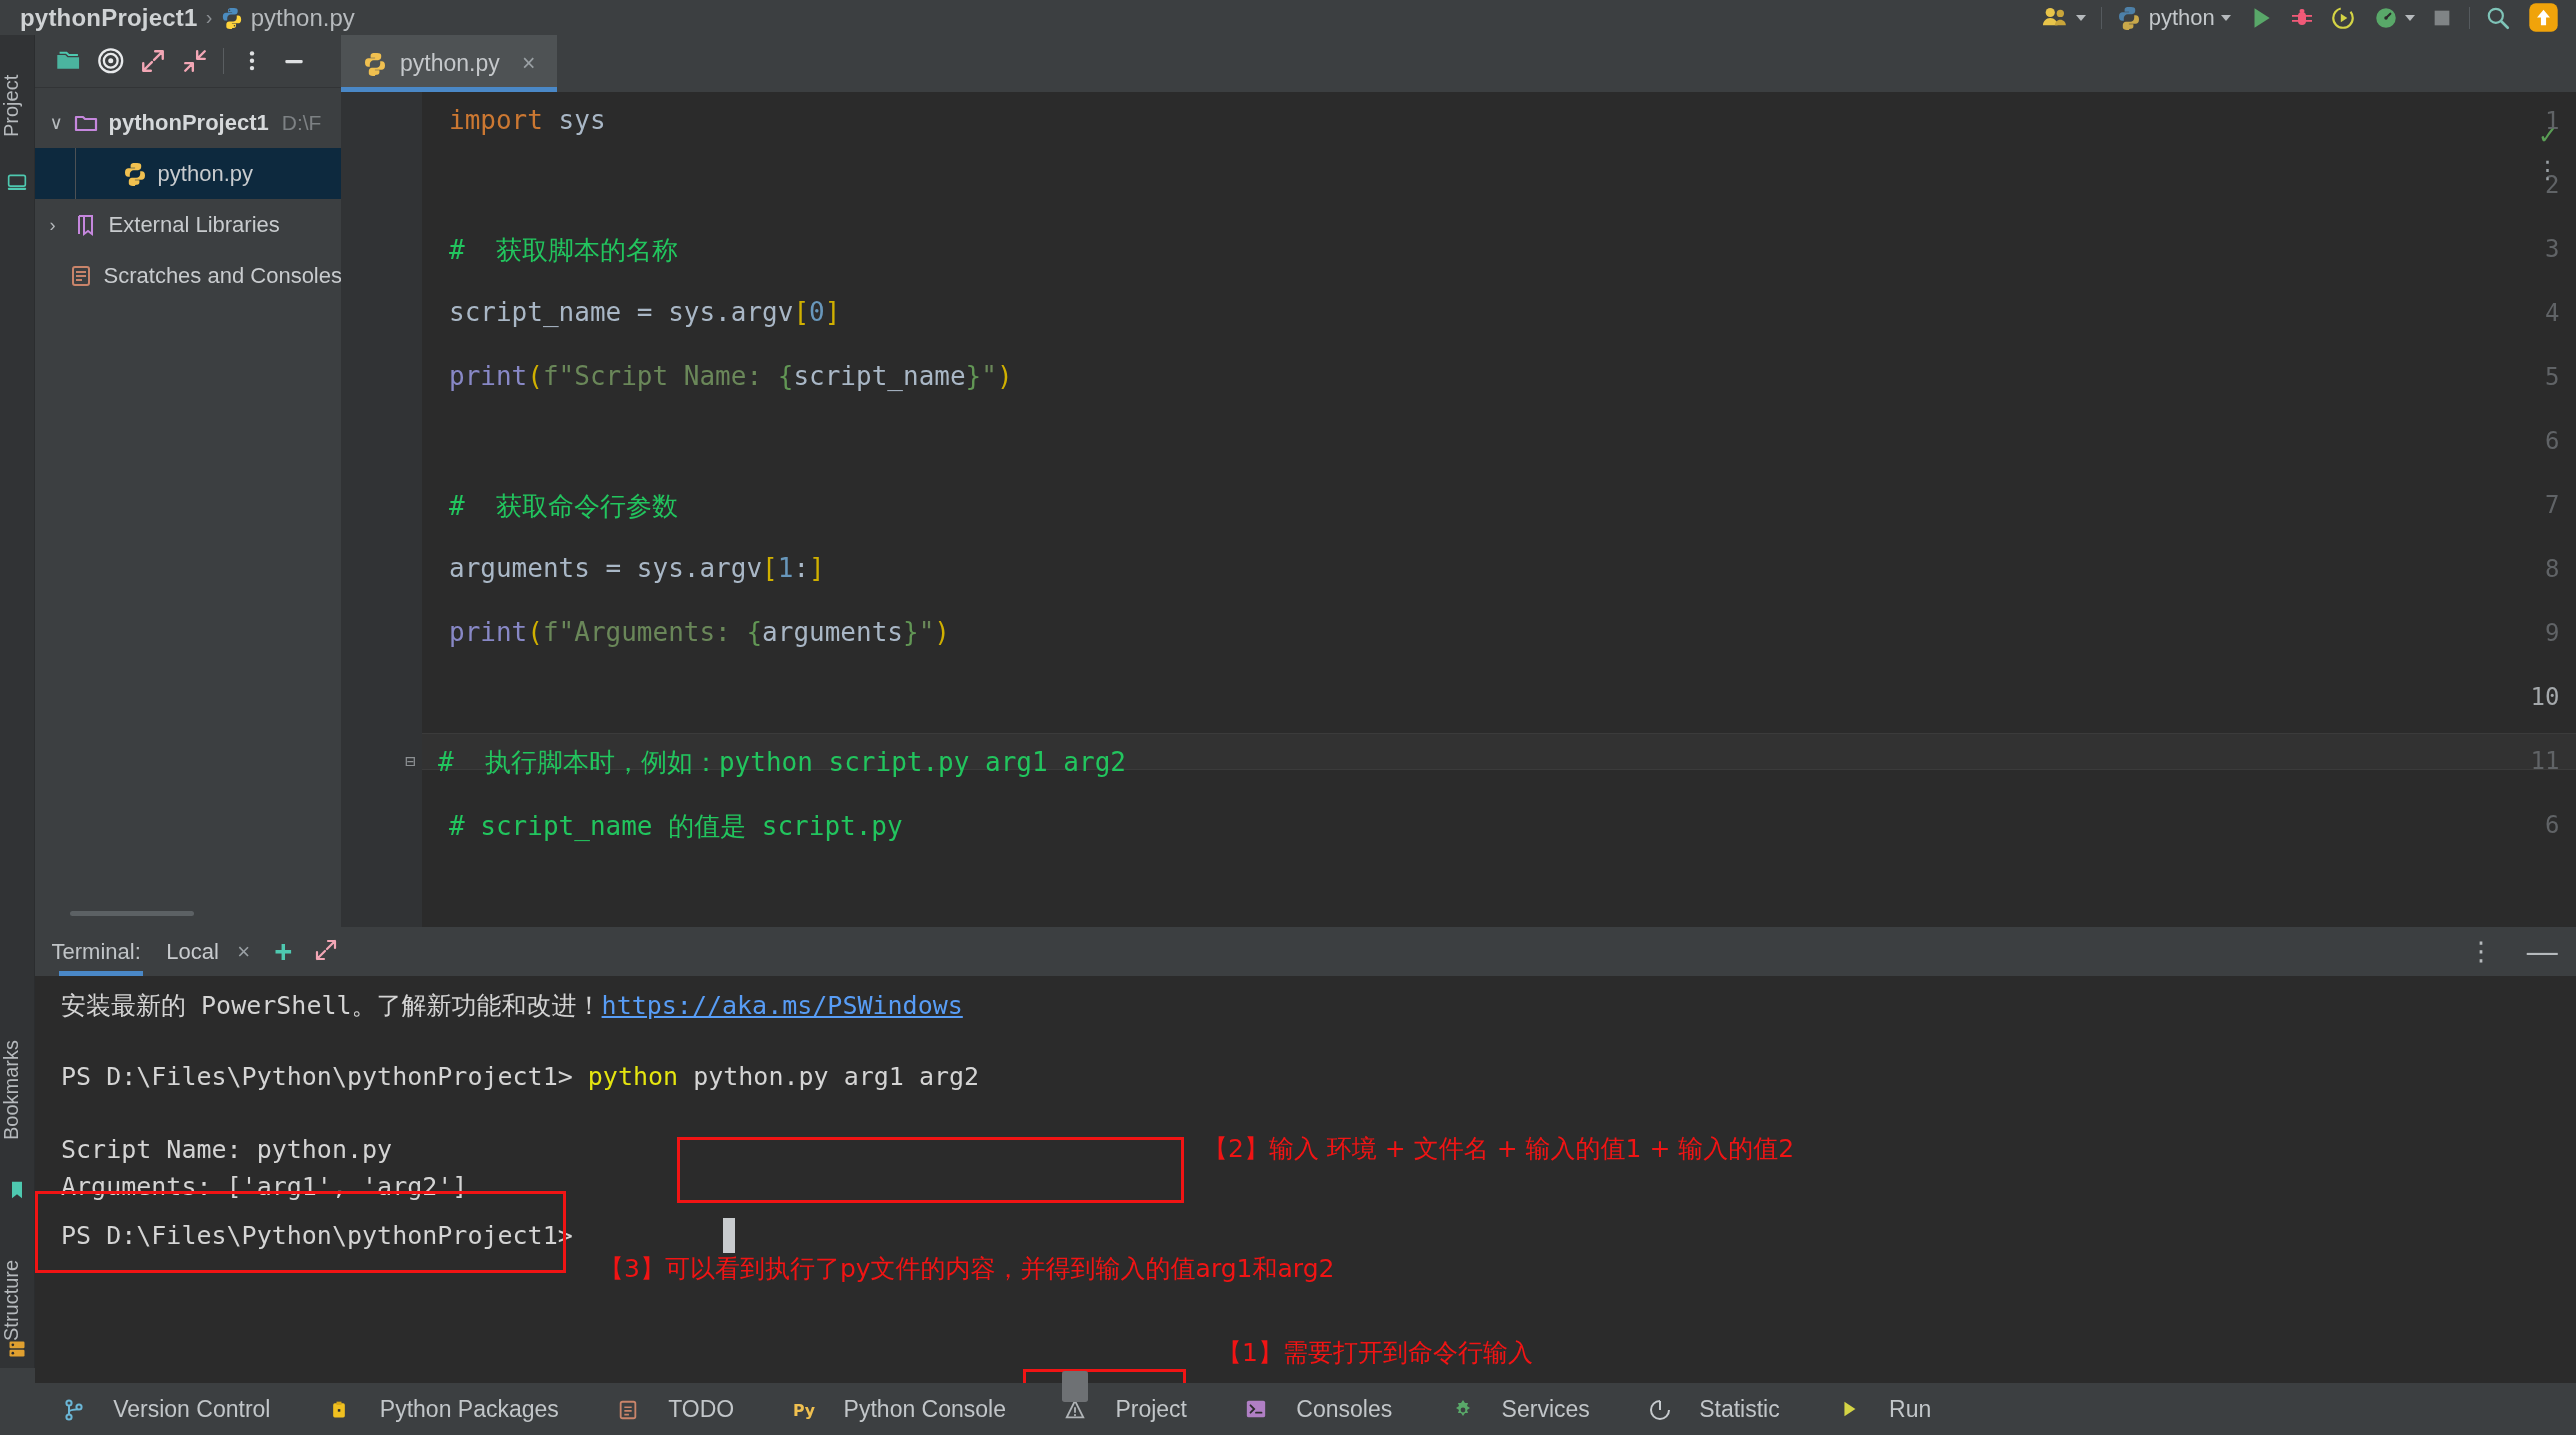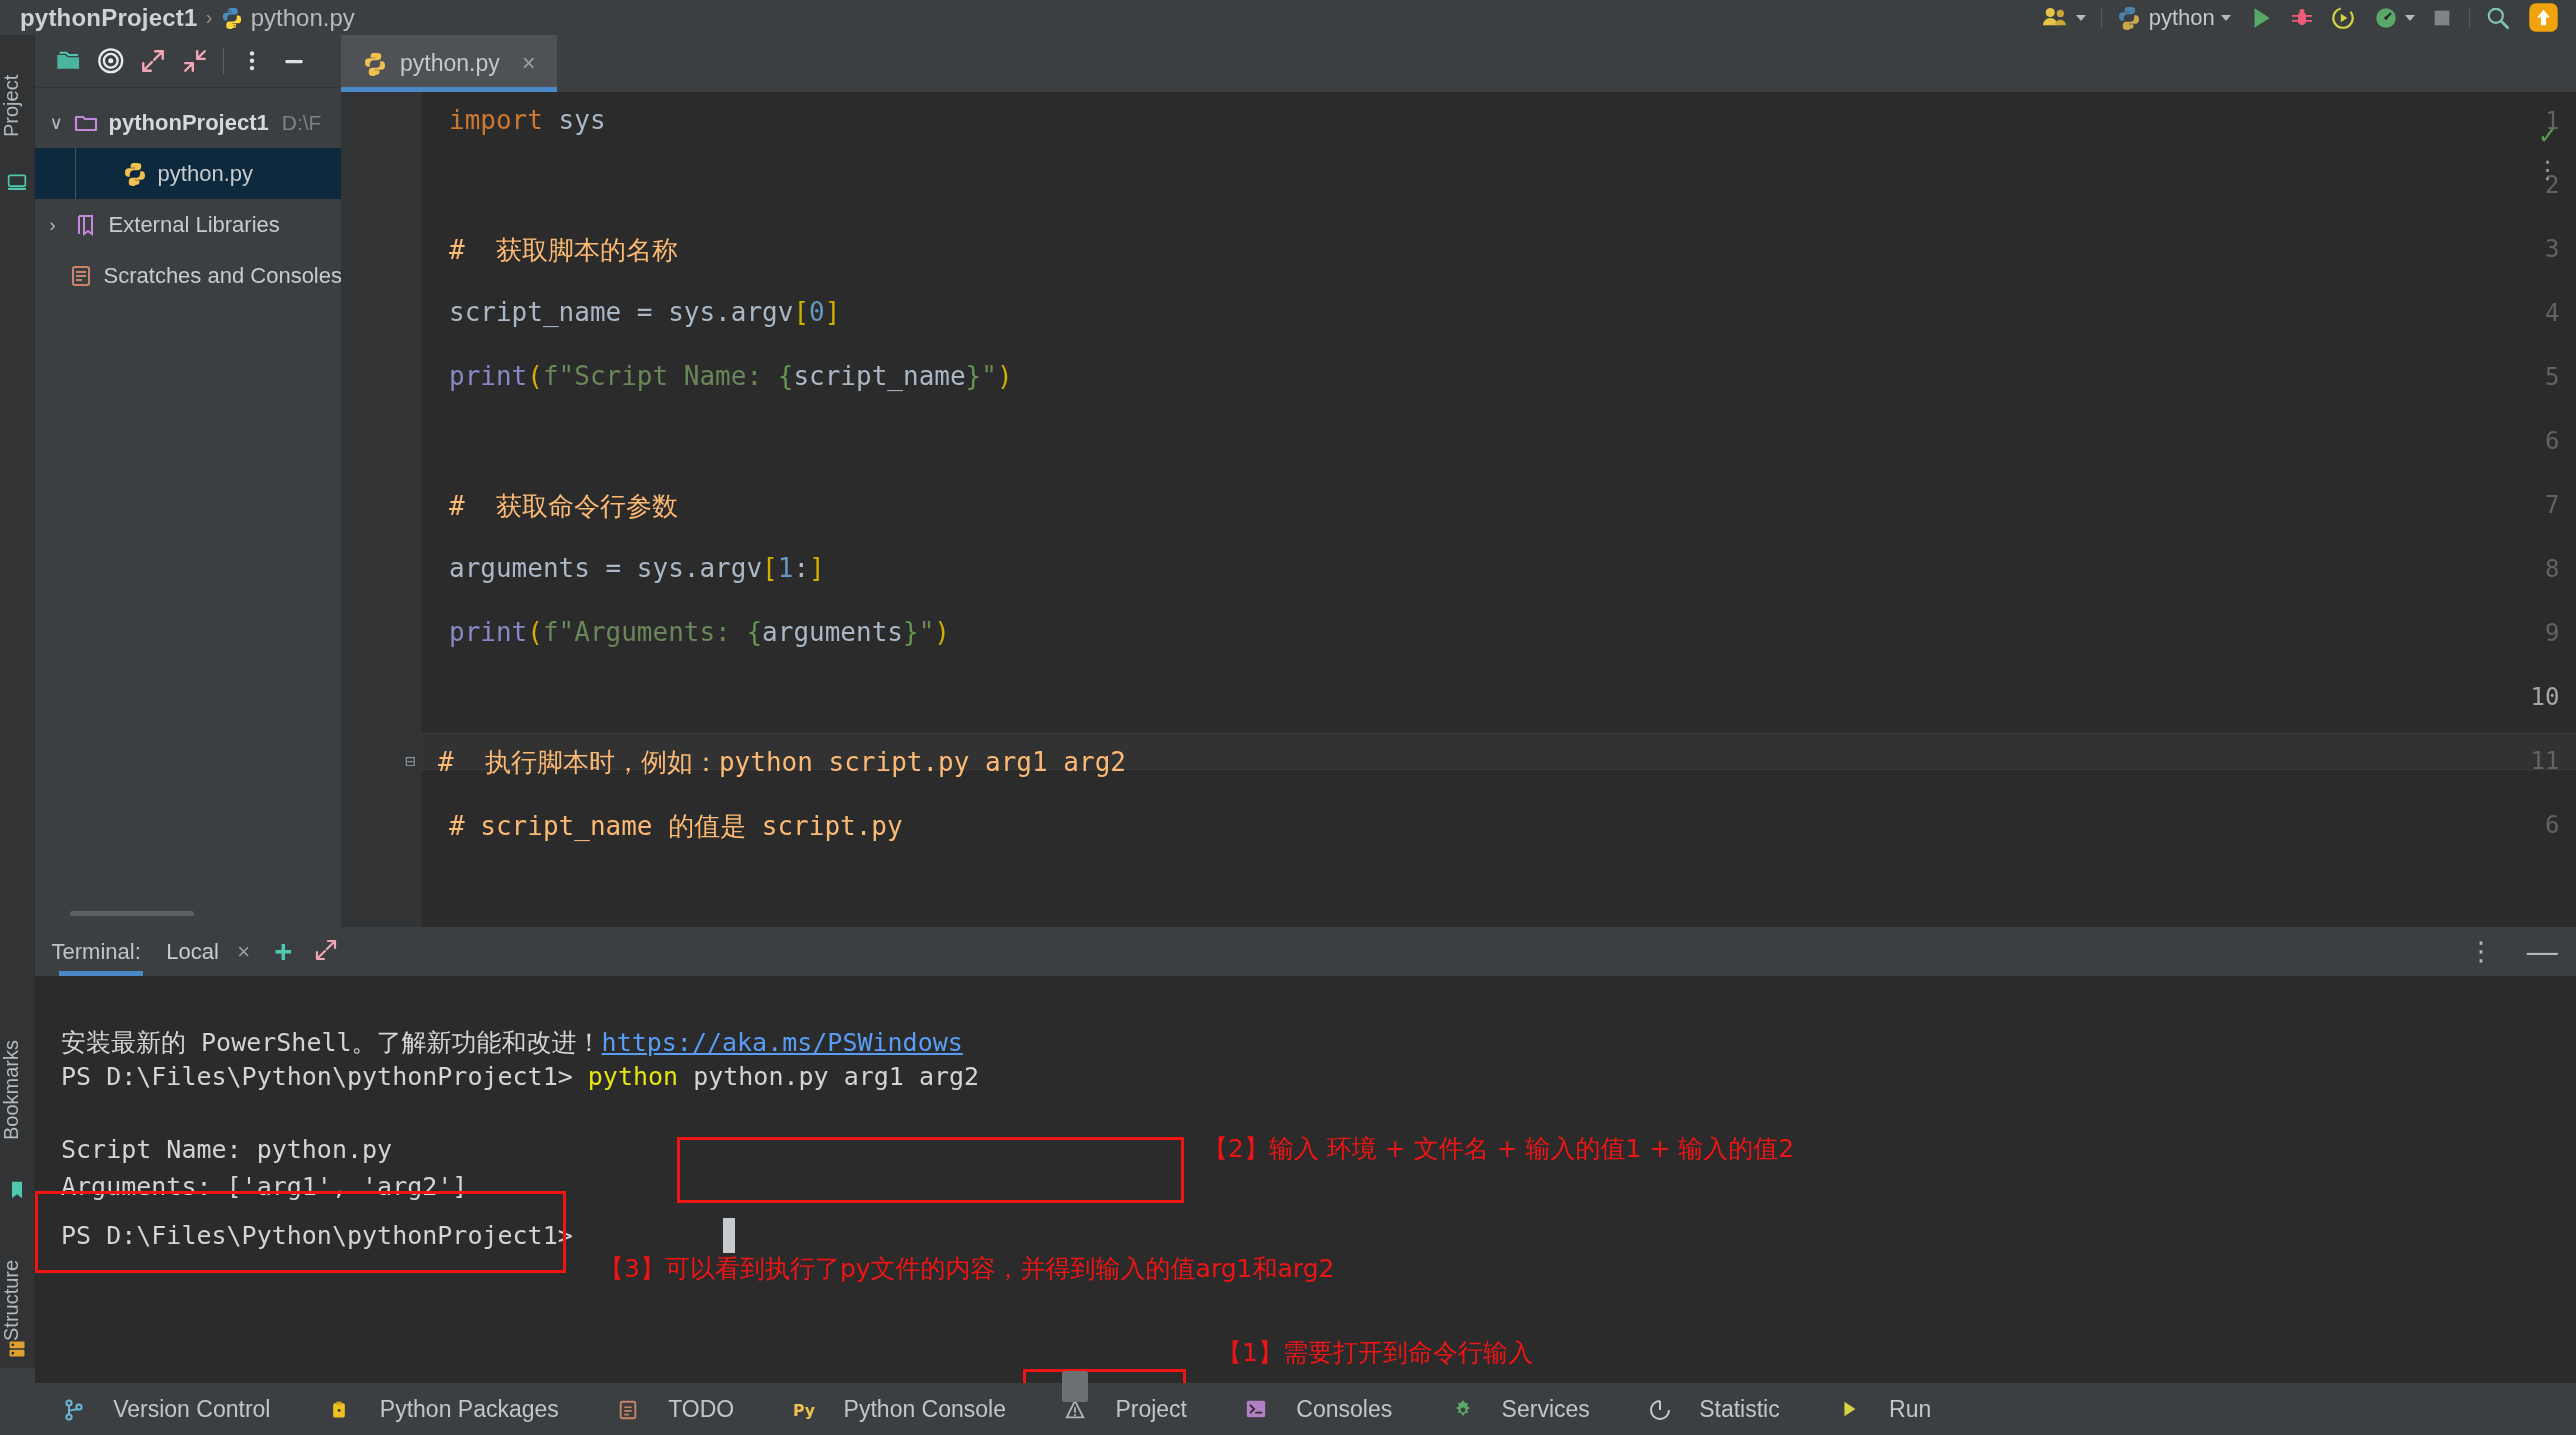--- a/index.html
+++ b/index.html
@@ -91,21 +91,21 @@
   .fold { position:absolute; left:64px; color:#8c9093; font-size:17.4px; }
   .code-line { position:absolute; left:108px; font-size:26px; white-space:pre; letter-spacing:0px; }
   .hl-row { position:absolute; left:81px; right:0; height:37px; background:#323232;
             border-top:0.9px solid #3b3b3b; border-bottom:0.9px solid #3b3b3b; }
   .kw { color:#cc7832; }
   .pl { color:#a9b7c6; }
   .fn { color:#8888c6; }
   .str { color:#6a8759; }
   .num { color:#6897bb; }
   .brk { color:#d0b000; }
-  .cm { color:#fdba74; }
+  .cm { color:#22c55e; }
   .brace { color:#629755; }
   .check { position:absolute; right:20px; top:26px; color:#5a9e55; font-size:27.5px; }
   .dots { position:absolute; right:16.5px; top:64px; color:#9aa0a4; font-size:24px; }
 
   
   .termwrap { position:absolute; left:35px; top:927px; right:0; height:573px; background:#2b2b2b; }
   .term-head { height:49px; background:#3c3f41; display:flex; align-items:center;
                padding-left:16.5px; gap:0px; position:relative; }
   .term-title { color:#c0c4c7; font-size:22px; margin-right:20px; }
   .term-tab { color:#c8cbce; font-size:22px; position:relative; padding:0 5.5px; }
@@ -393,21 +393,21 @@
       <svg width="24" height="24" viewBox="0 0 24 24">
           <path d="M14 3h7v7M21 3l-8 8M10 21H3v-7M3 21l8-8" fill="none" stroke="#f2a6b5" stroke-width="2.2" stroke-linecap="round" stroke-linejoin="round"></path>
         </svg>
     </span>
     <span class="term-tab-underline"></span>
     <span class="term-dots">⋮</span>
     <span class="term-min">—</span>
   </div>
 
   <div class="term-body">
-    <div class="tline" style="top:13px; left:26px;margin-top:37px;"><span>安装最新的 PowerShell。了解新功能和改进！</span><span class="tlink">https://aka.ms/PSWindows</span></div>
+    <div class="tline" style="top:13px; left:26px;"><span>安装最新的 PowerShell。了解新功能和改进！</span><span class="tlink">https://aka.ms/PSWindows</span></div>
 
     <div class="tline" style="top:86px; left:26px;"><span>PS D:\Files\Python\pythonProject1&gt; </span><span class="tyellow">python</span><span> python.py arg1 arg2</span></div>
 
     <div class="tline" style="top:159px; left:26px;">Script Name: python.py</div>
     <div class="tline" style="top:196px; left:26px;">Arguments: ['arg1', 'arg2']</div>
 
     <div class="tline" style="top:245px; left:26px;"><span>PS D:\Files\Python\pythonProject1&gt; </span></div>
     <div class="cursor" style="left:688px; top:242px;"></div>
   </div>
 </div>

